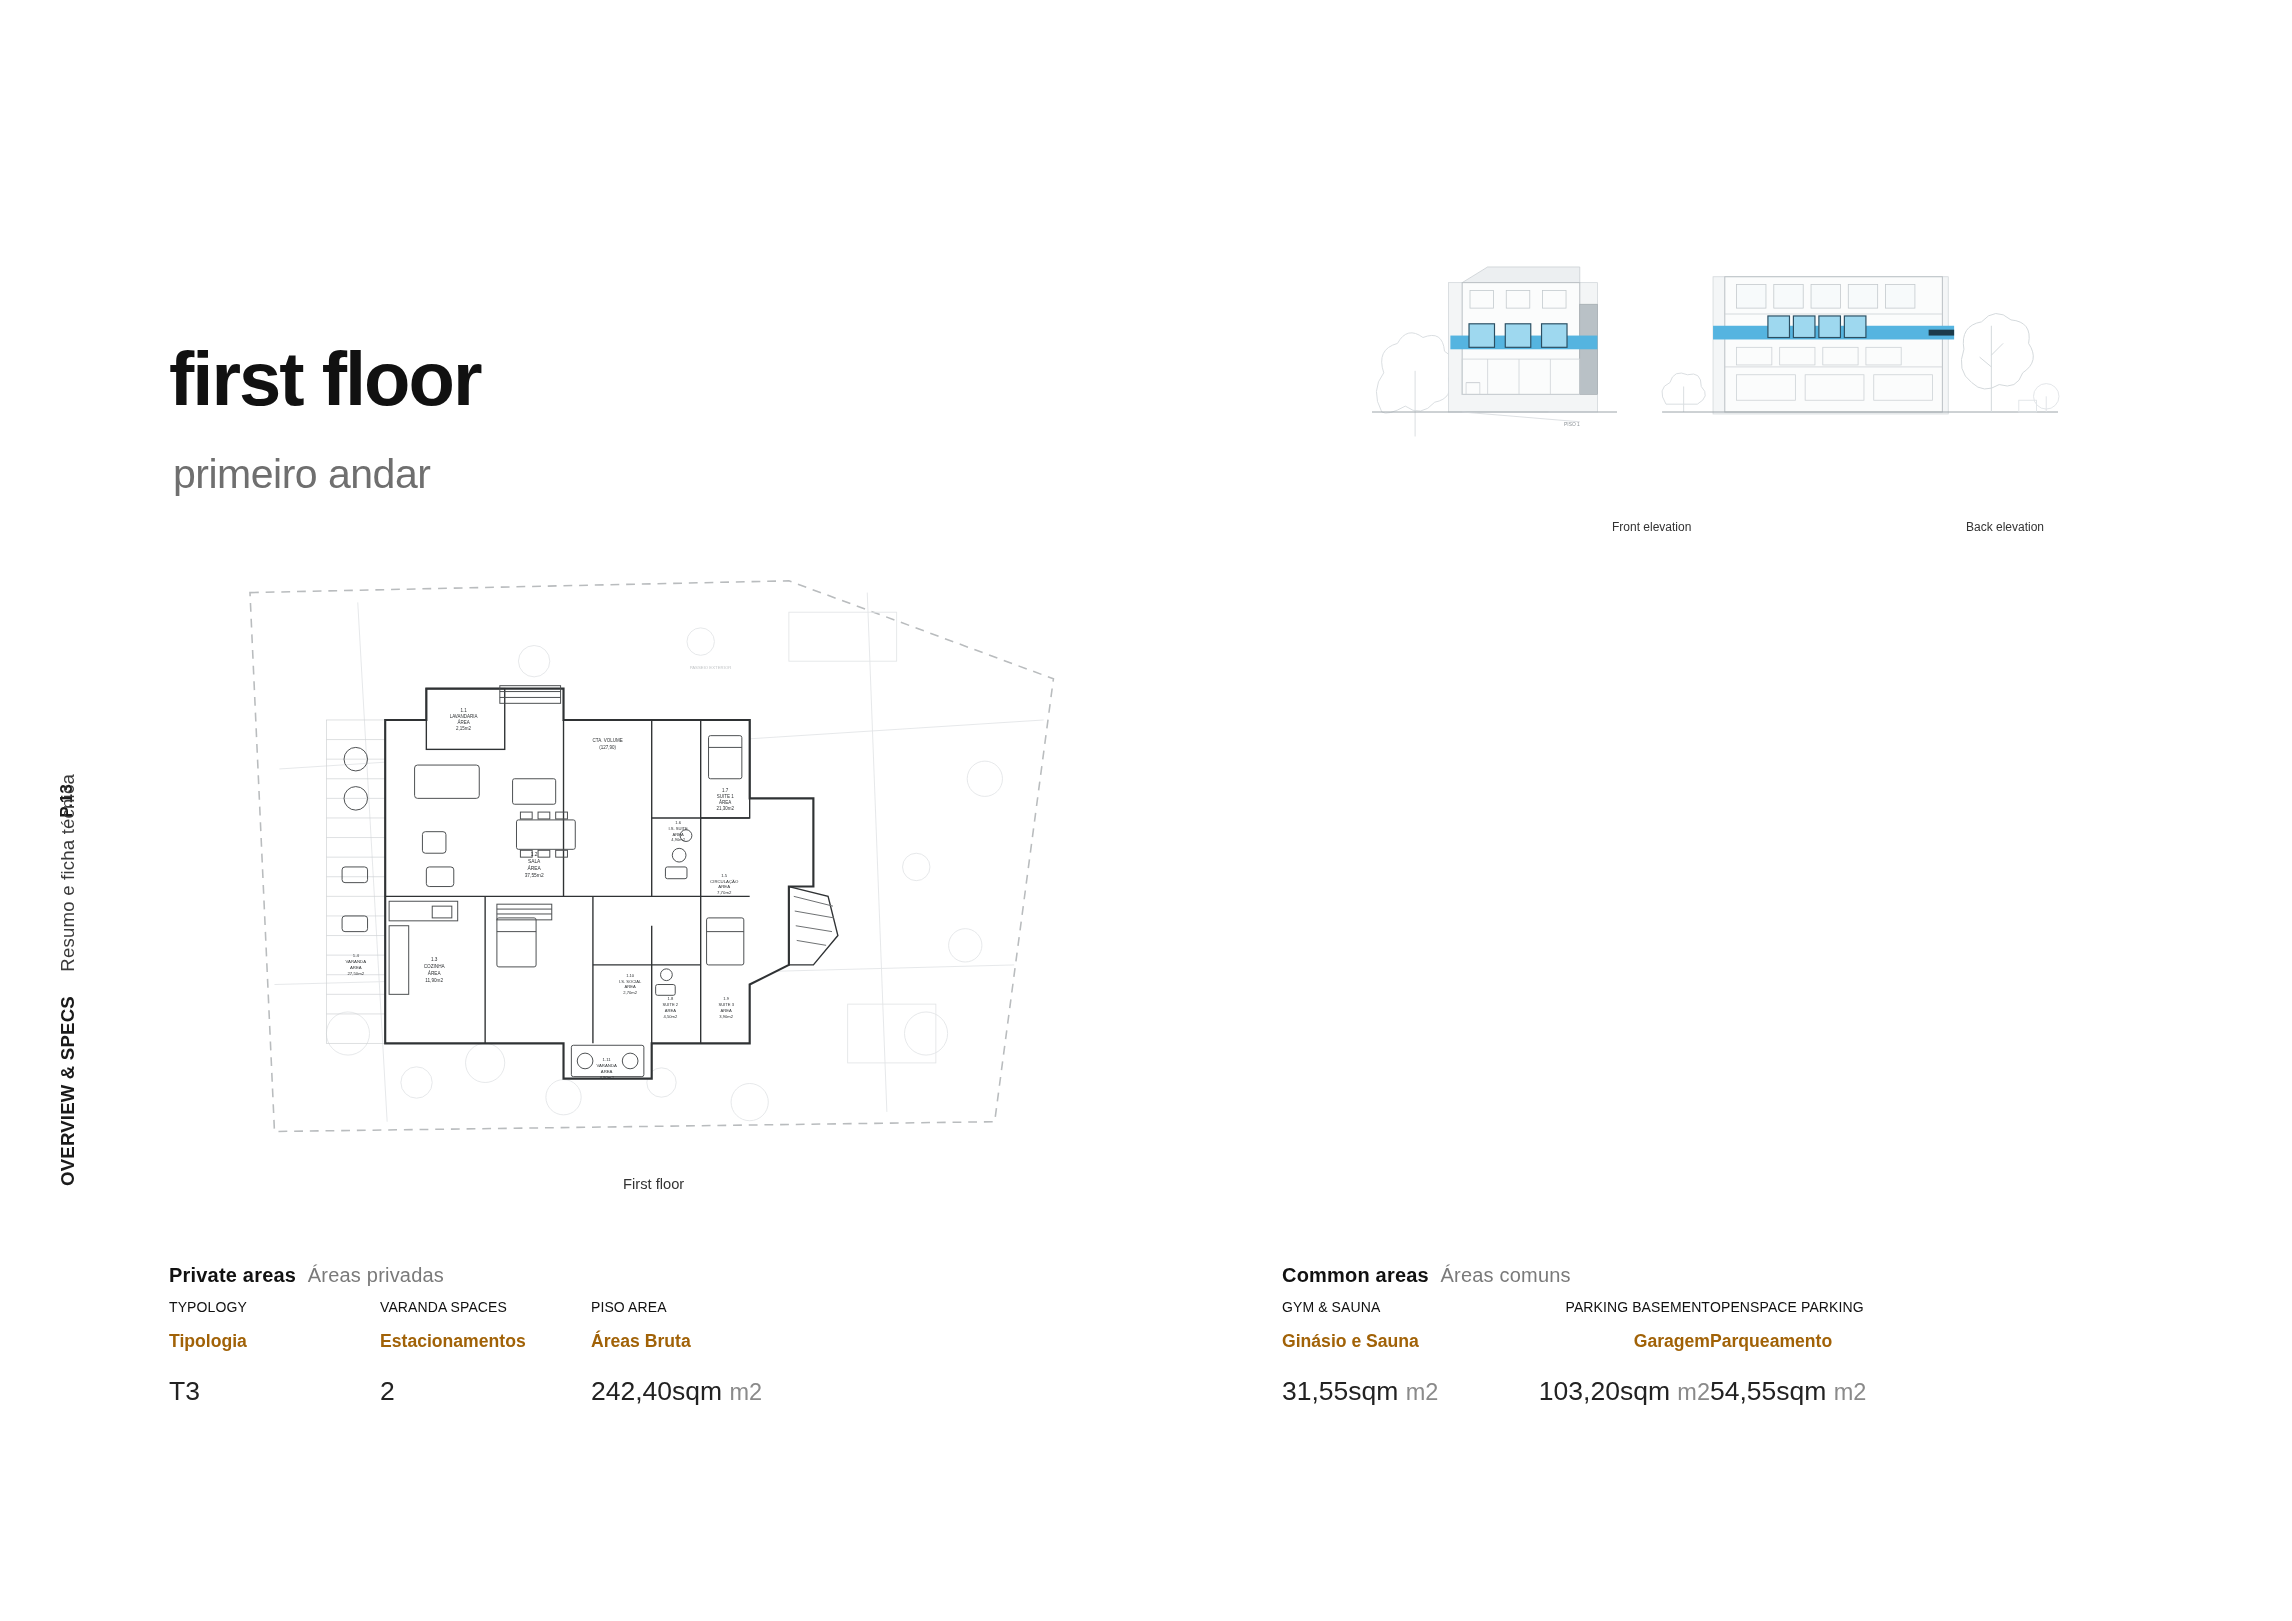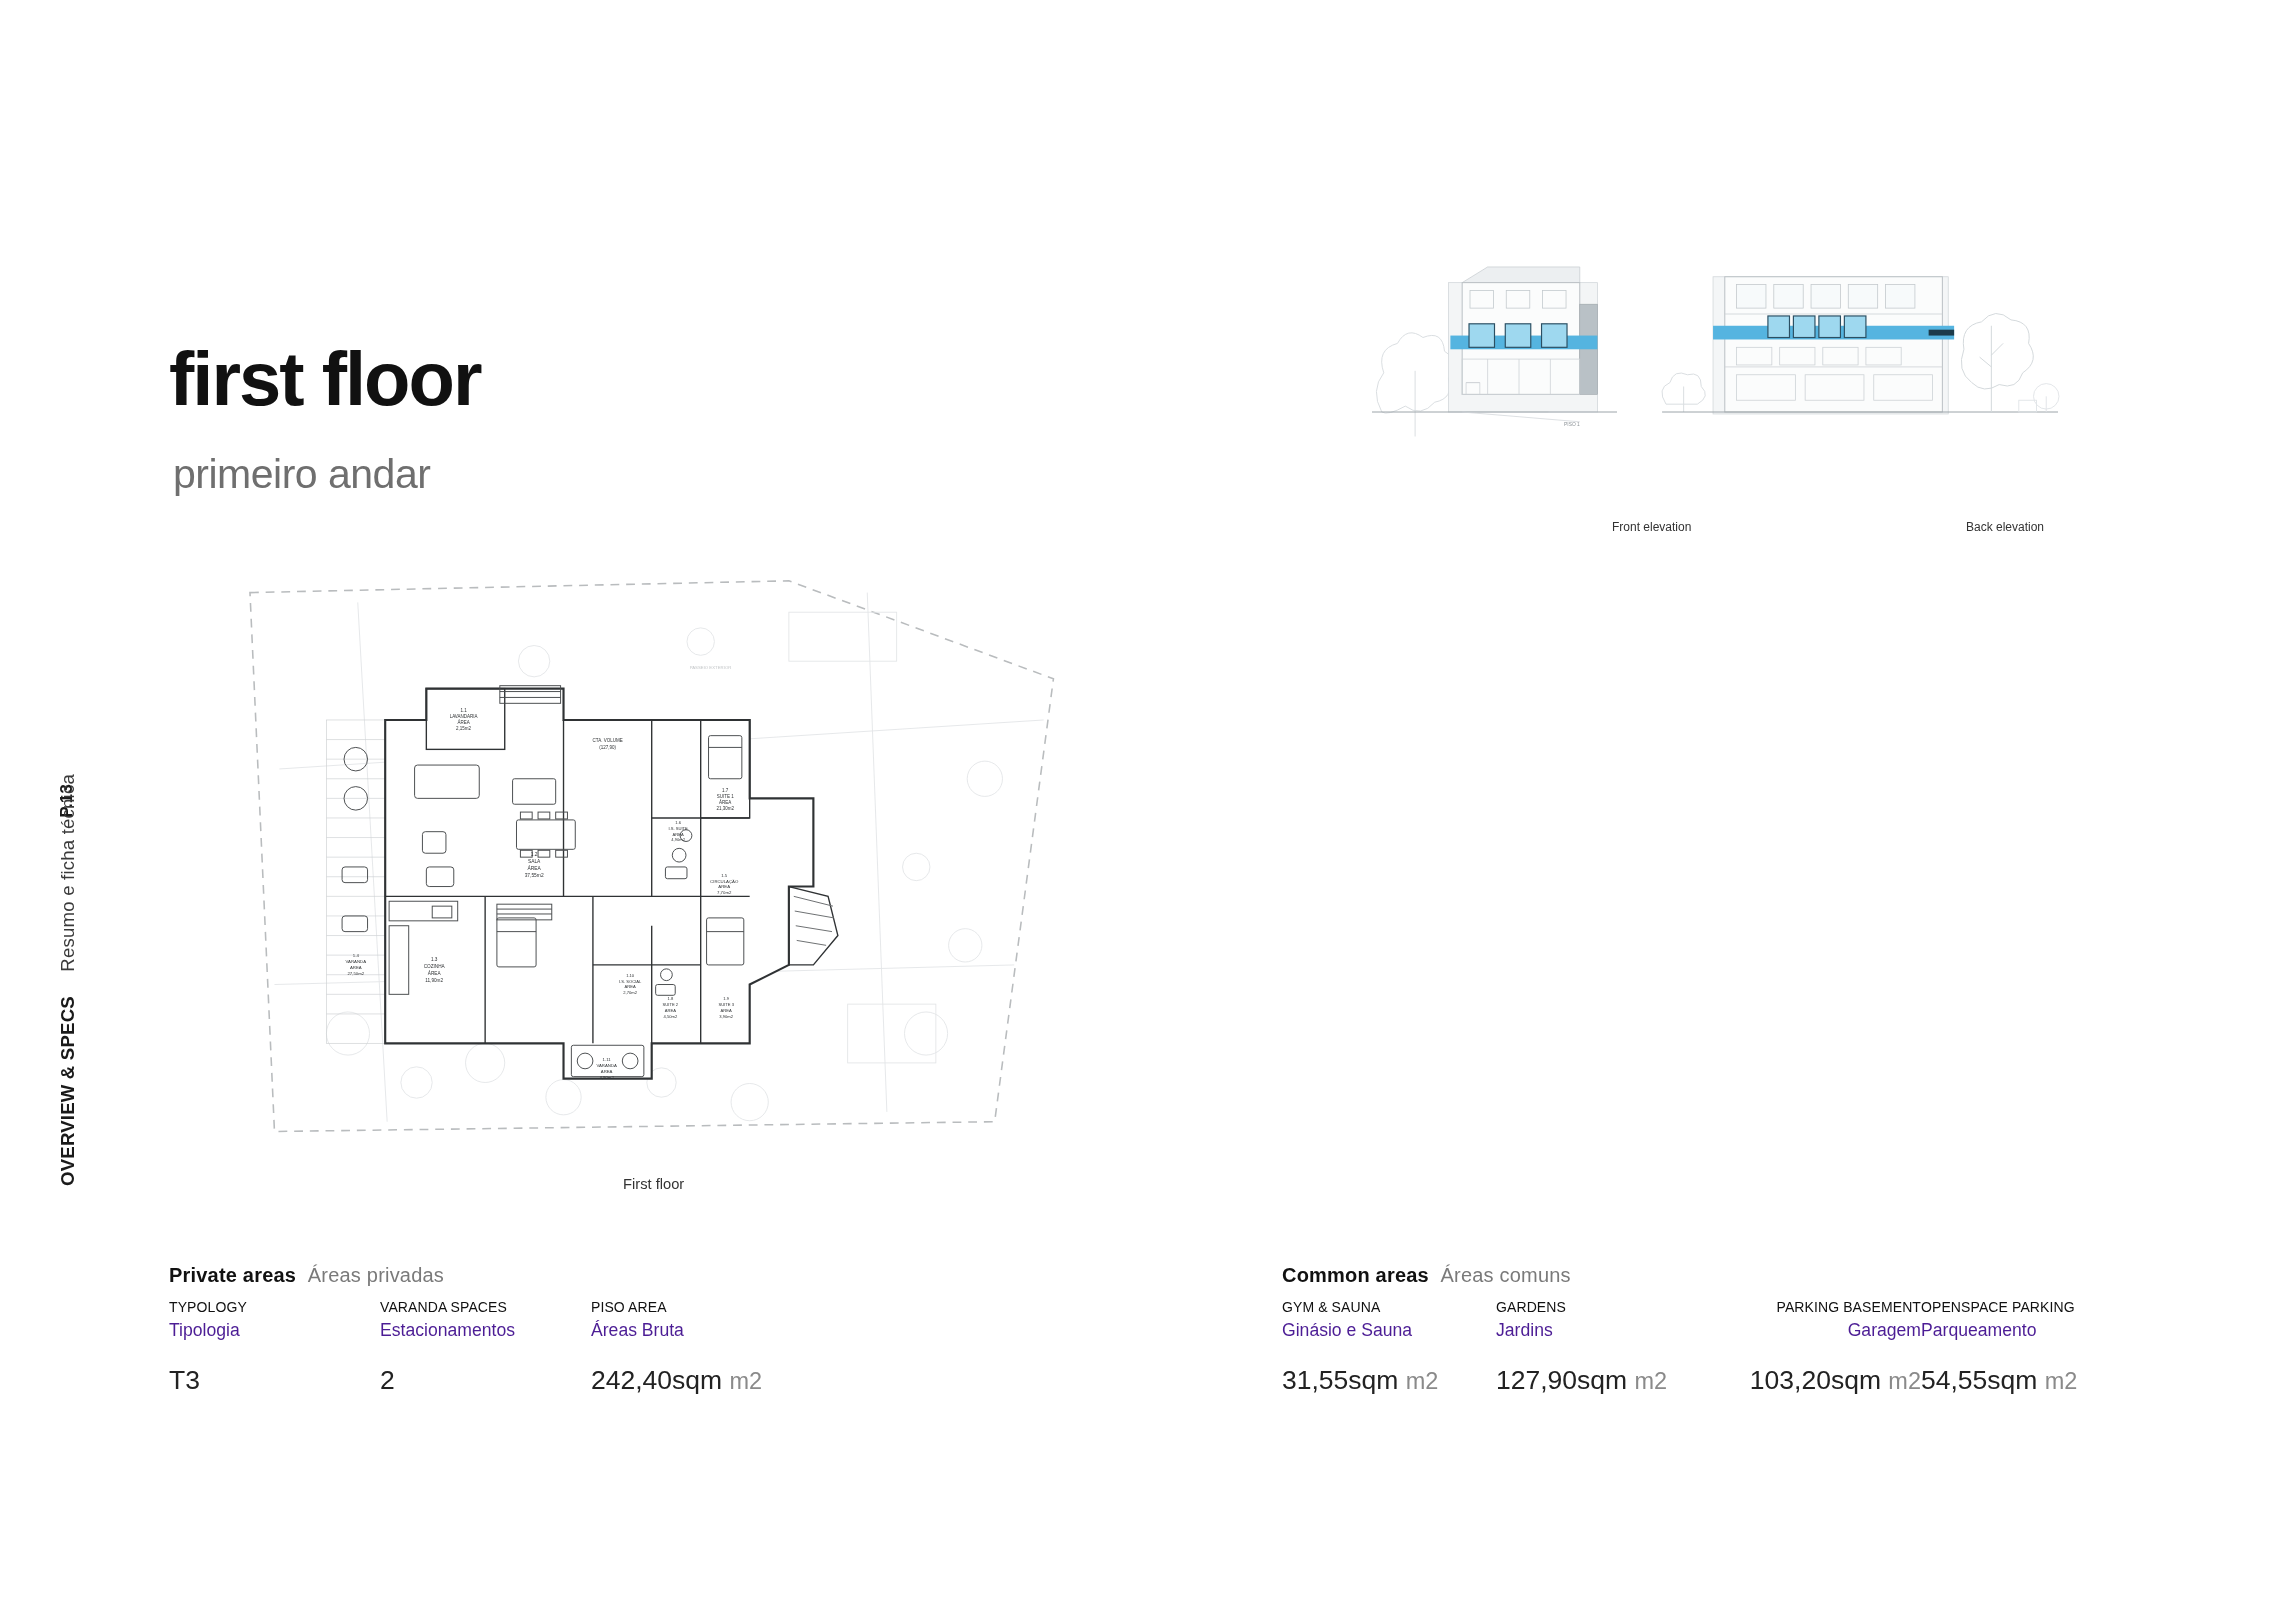--- a/index.html
+++ b/index.html
@@ -114,23 +114,24 @@
   .spec-cols { position: absolute; display: flex; }
   .spec-col { }
   .spec-col .label-en {
     font-size: 14px;
     letter-spacing: 0.1px;
     color: #111;
     white-space: nowrap;
   }
   .spec-col .label-pt {
     font-size: 17.6px;
-    color: #4c1d95;
-    margin-top: 5px;
+    color: #a16207;
+    margin-top: 16px;
     white-space: nowrap;
+    font-weight: bold;
   }
   .spec-col .value {
     font-size: 26.5px;
     color: #222;
     margin-top: 23.5px;
     white-space: nowrap;
     font-weight: normal;
   }
   .spec-col .value .unit {
     color: #8a8a8a;
@@ -516,28 +517,20 @@
 
 <div class="spec-cols" id="common-cols">
   <div class="spec-col c1">
     <div class="label-en">GYM &amp; SAUNA</div>
     <div class="label-pt">Ginásio e Sauna</div>
     <div class="value">
       <span>31,55sqm</span>
       <span class="unit">m2</span>
     </div>
   </div>
-  <div class="spec-col c2">
-    <div class="label-en">GARDENS</div>
-    <div class="label-pt">Jardins</div>
-    <div class="value">
-      <span>127,90sqm</span>
-      <span class="unit">m2</span>
-    </div>
-  </div>
   <div class="spec-col c3">
     <div class="label-en">PARKING BASEMENT</div>
     <div class="label-pt">Garagem</div>
     <div class="value">
       <span>103,20sqm</span>
       <span class="unit">m2</span>
     </div>
   </div>
   <div class="spec-col c4">
     <div class="label-en">OPENSPACE PARKING</div>

